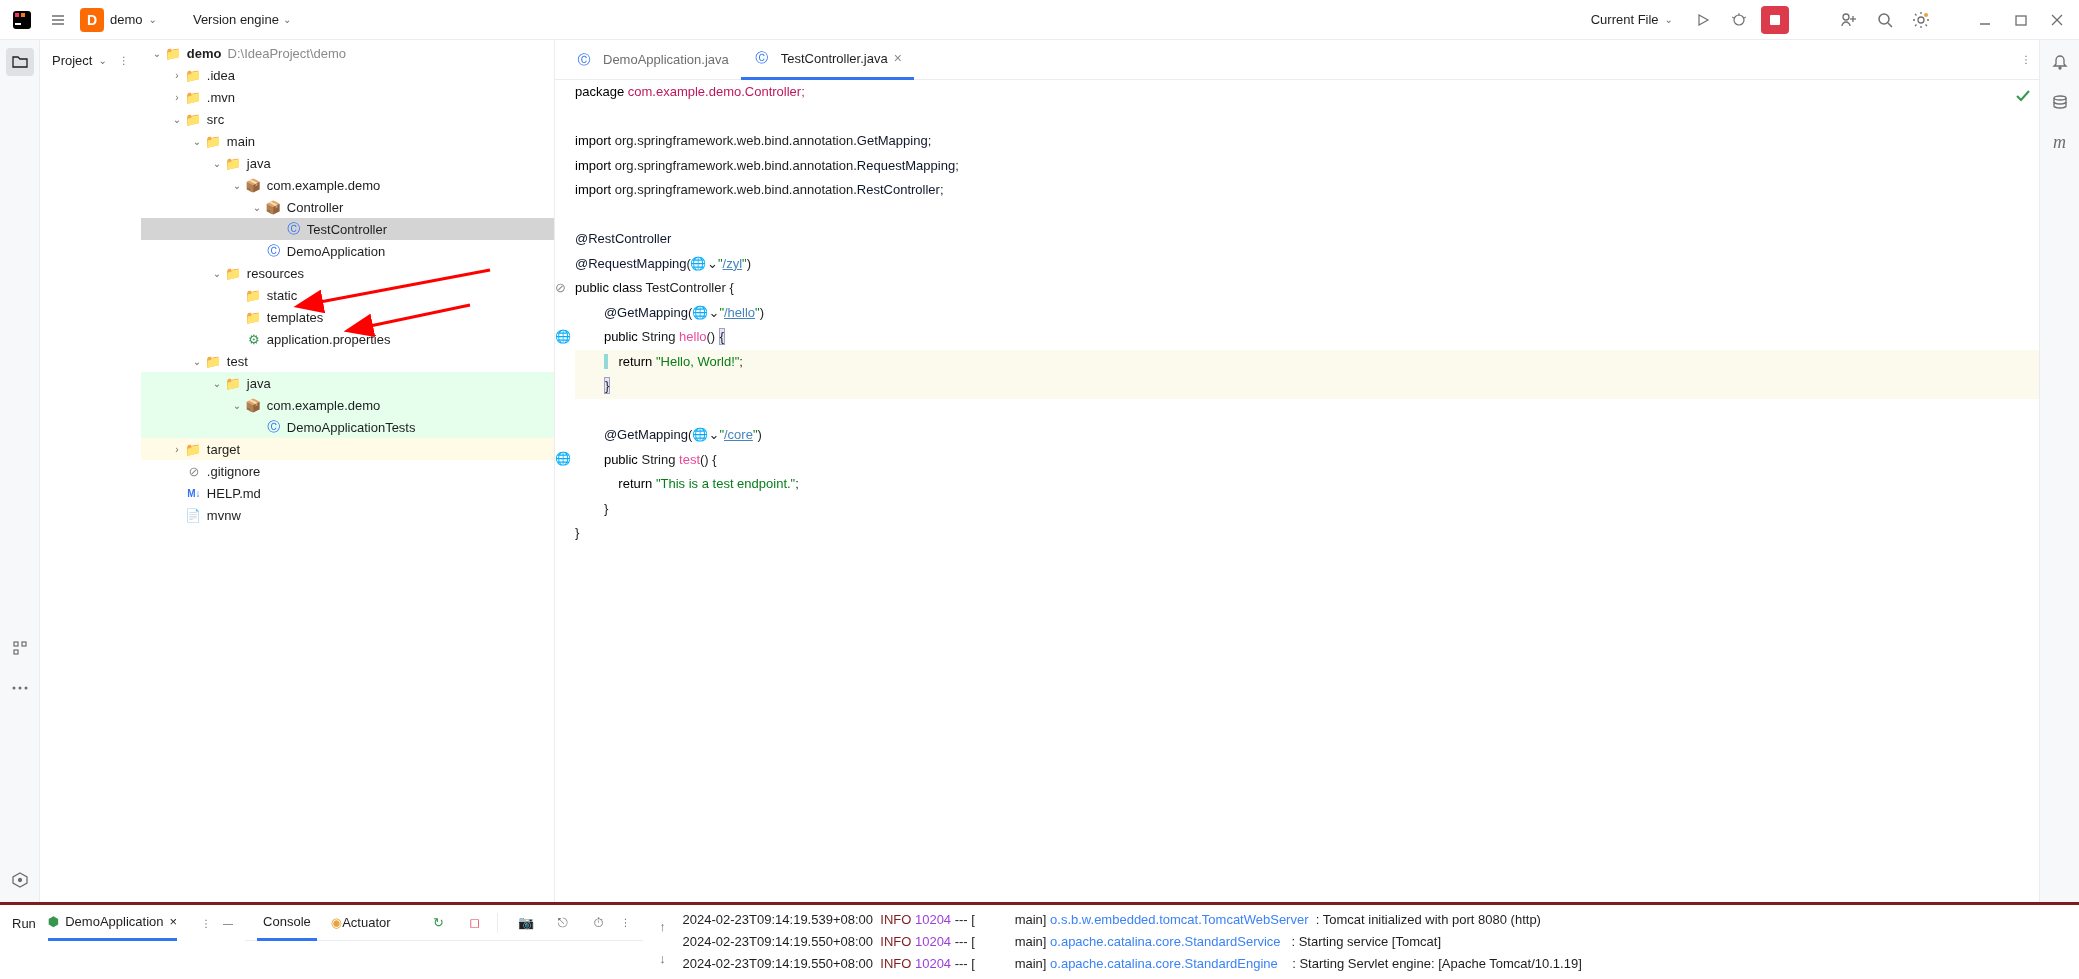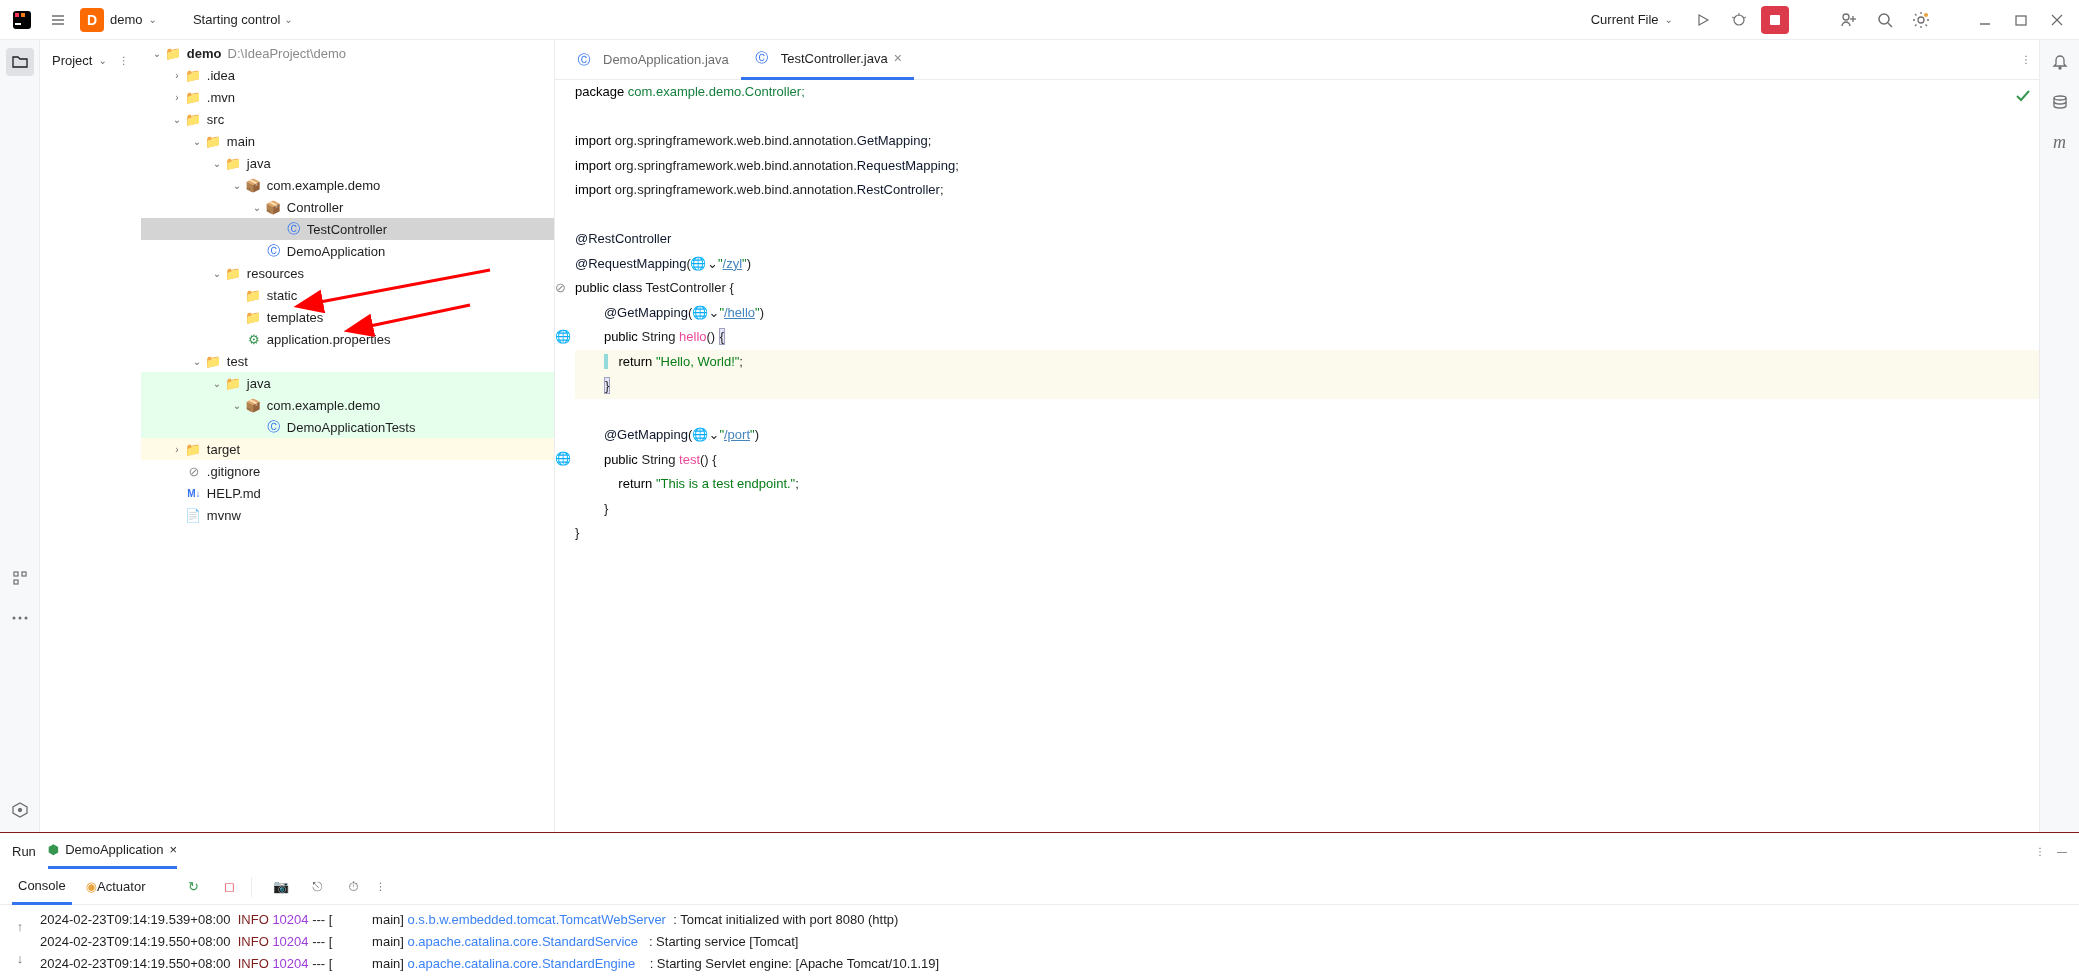--- a/index.html
+++ b/index.html
@@ -41,22 +41,22 @@
 .gutter-icons{width:20px;position:relative}
 .gutter-icons .g-icon{position:absolute;left:0;width:16px;height:16px}
 .code{flex:1;white-space:pre;padding-left:0}
 .kw{color:#000000}
 .str{color:#067d17}
 .ann{color:#0f172a}
 .fn{color:#ec4899}
 .path-link{color:#4585be;text-decoration:underline}
 .cursor-line{background:#fcfaed;display:block;width:100%}
 .check-icon{position:absolute;top:8px;right:8px;color:#369650}
-.pkg{color:#15803d}
-.bottom-panel{border-top:1px solid #7f1d1d;display:flex;flex-direction:column}
+.pkg{color:#be185d}
+.bottom-panel{border-top:3px solid #7f1d1d;display:flex;}
 .run-header{height:36px;display:flex;align-items:center;padding:0 12px;gap:12px}
 .run-header .tab{display:flex;align-items:center;gap:6px;height:36px;cursor:pointer}
 .run-header .tab.active{border-bottom:3px solid #3574f0}
 .run-toolbar{height:36px;display:flex;align-items:center;padding:0 12px;gap:8px;border-bottom:1px solid #ebecf0}
 .run-toolbar .sub-tab{padding:0 6px;height:36px;display:flex;align-items:center;cursor:pointer}
 .run-toolbar .sub-tab.active{border-bottom:3px solid #3574f0;font-weight:500}
 .console-body{display:flex;font-family:'JetBrains Mono',Consolas,monospace;font-size:13px;line-height:22px;padding:4px 0}
 .console-arrows{width:40px;display:flex;flex-direction:column;align-items:center;gap:4px;padding-top:4px}
 .console-lines{flex:1;white-space:pre;overflow:hidden}
 .log-info{color:#7f1d1d}
@@ -93,21 +93,21 @@
           <line x1="2" y1="12" x2="14" y2="12"></line>
         </svg>
     </div>
     <div class="project-badge">
       <div class="badge">D</div>
       <span>demo</span>
       <span class="chev">⌄</span>
     </div>
     <div style="width:20px"></div>
     <div class="vcs-selector">
-      <span>Starting control</span>
+      <span>Version engine</span>
       <span class="chev">⌄</span>
     </div>
     <div class="spacer"></div>
     <div class="run-config-selector">
       <span>Current File</span>
       <span class="chev">⌄</span>
     </div>
     <div class="icon-btn green-run">
       <svg width="14" height="14" viewBox="0 0 14 14">
           <path d="M3 2 L12 7 L3 12 Z" fill="none" stroke="#6e6e6e" stroke-width="1.2"></path>
@@ -346,21 +346,21 @@
 <span class="kw">import</span><span> org.springframework.web.bind.annotation.</span><span class="ann">GetMapping</span><span>;</span>
 <span class="kw">import</span><span> org.springframework.web.bind.annotation.</span><span class="ann">RequestMapping</span><span>;</span>
 <span class="kw">import</span><span> org.springframework.web.bind.annotation.</span><span class="ann">RestController</span><span>;</span>
 
 <span class="ann">@RestController</span>
 <span class="ann">@RequestMapping</span><span>(</span>🌐⌄<span class="str">"</span><span class="path-link">/zyl</span><span class="str">"</span><span>)</span>
 <span class="kw">public</span> <span class="kw">class</span><span> TestController {</span>
         <span class="ann">@GetMapping</span><span>(</span>🌐⌄<span class="str">"</span><span class="path-link">/hello</span><span class="str">"</span><span>)</span>
         <span class="kw">public</span><span> String </span><span class="fn">hello</span><span>() </span><span class="hl-brace">{</span>
 <span class="cursor-line">        <span class="caret-mark"> </span>   <span class="kw">return</span><span class="str"> "Hello, World!"</span><span>;</span></span><span class="cursor-line">        <span class="hl-brace">}</span></span>
-        <span class="ann">@GetMapping</span><span>(</span>🌐⌄<span class="str">"</span><span class="path-link">/port</span><span class="str">"</span><span>)</span>
+        <span class="ann">@GetMapping</span><span>(</span>🌐⌄<span class="str">"</span><span class="path-link">/core</span><span class="str">"</span><span>)</span>
         <span class="kw">public</span><span> String </span><span class="fn">test</span><span>() {</span>
             <span class="kw">return</span><span class="str"> "This is a test endpoint."</span><span>;</span>
 <span>        }</span>
 <span>}</span></div>
         <div class="check-icon">
           <svg width="16" height="16" viewBox="0 0 16 16">
               <path d="M2 8 L6 12 L14 3" fill="none" stroke="#369650" stroke-width="2"></path>
             </svg>
         </div>
       </div>

